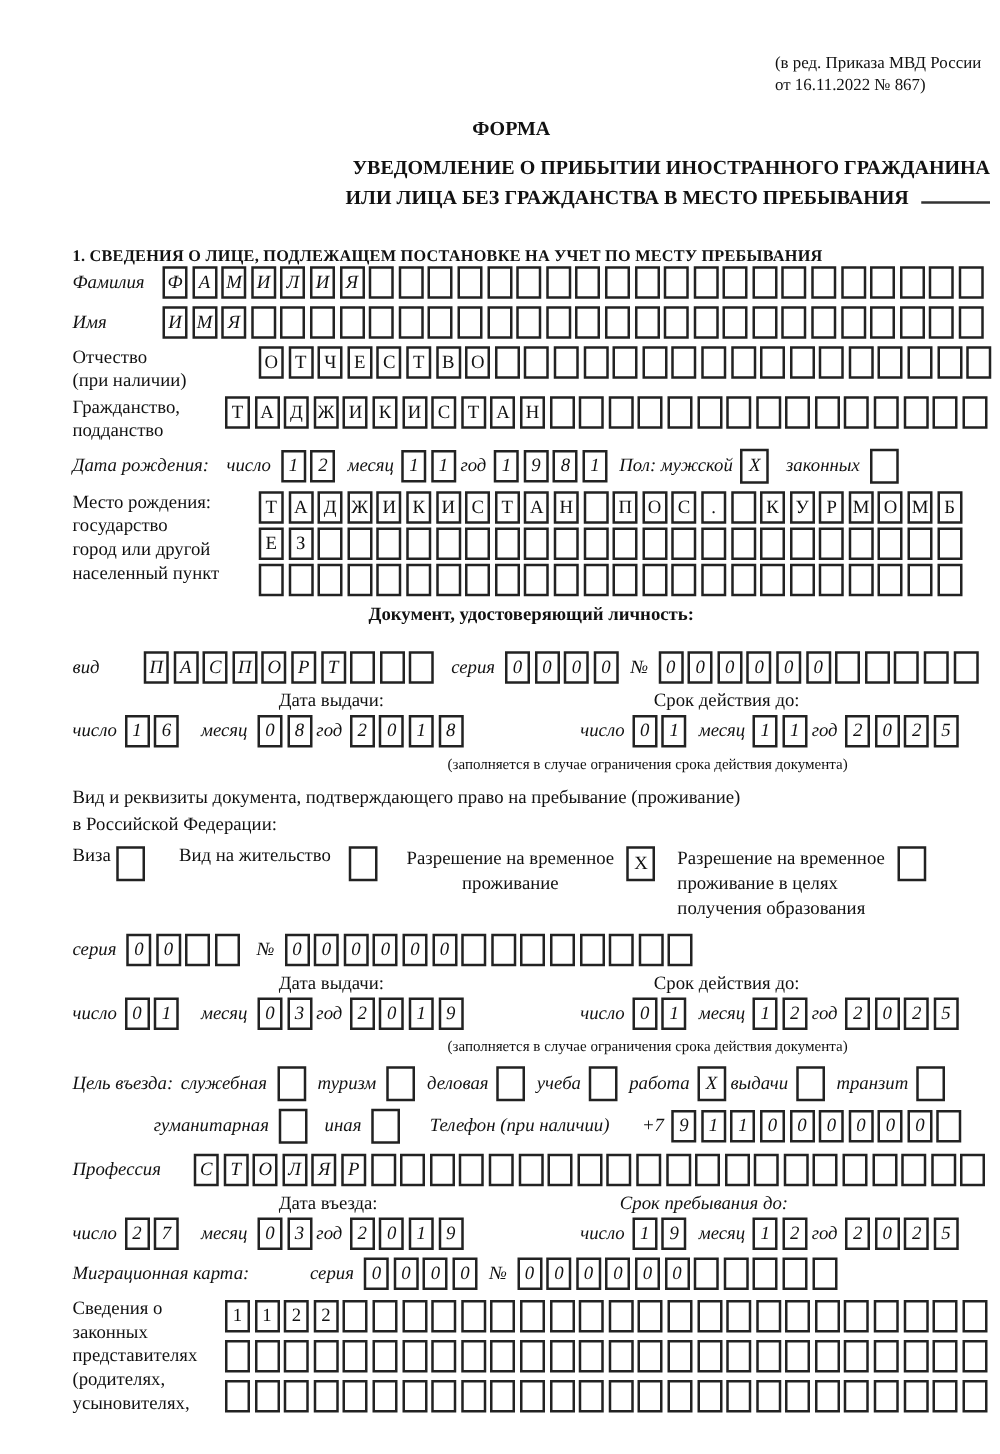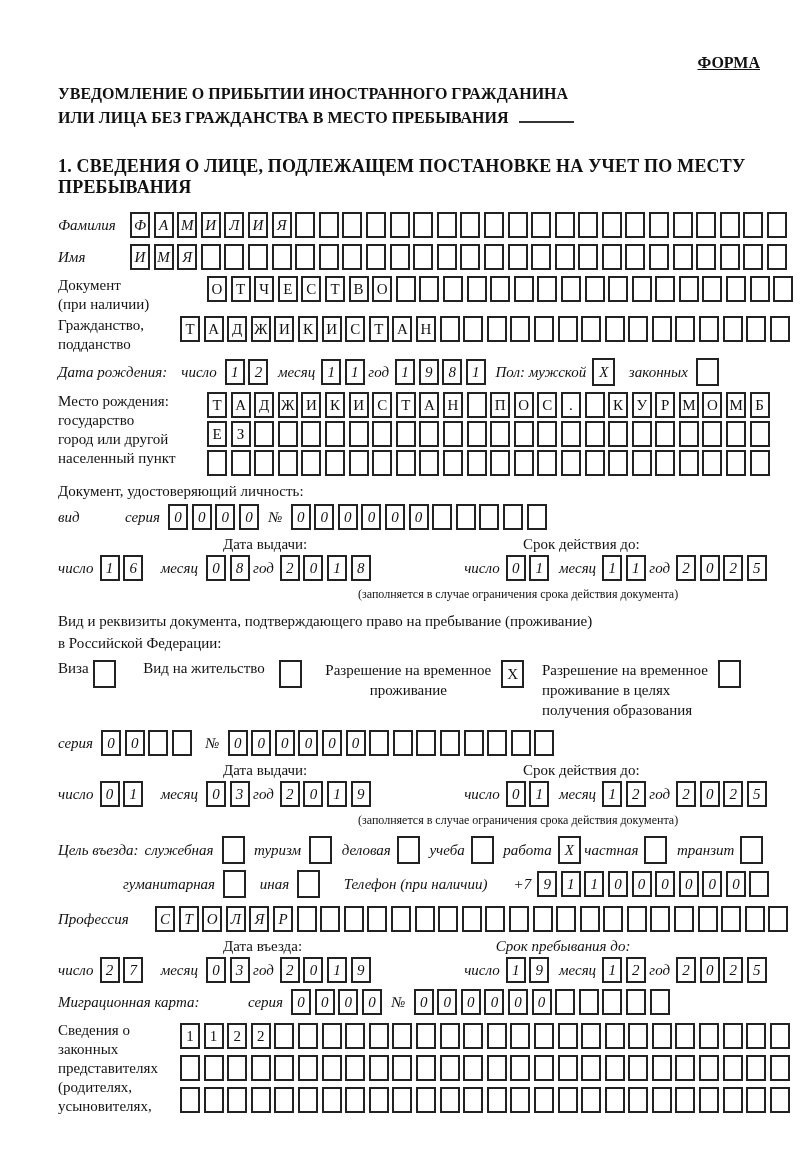--- a/index.html
+++ b/index.html
@@ -8,26 +8,26 @@
     width:800px; height:1163px; overflow:hidden;
     background:#ffffff; color:#111;
     font-family:"Liberation Serif", serif;
     font-size:15px;
   }
   .page { padding:36px 8px 0 58px; width:800px; }
 
   
   .appendix { margin-left:562px; line-height:19px; }
   .revision { margin-left:562px; line-height:18px; font-size:13.5px; margin-top:5px; }
-  .form-label { text-align:right; padding-right:32px; font-weight:bold; margin-top:18px; font-size:16px;text-decoration:underline; }
-
-  .title { text-align:left; font-weight:bold; font-size:16px; line-height:24px; margin-top:10px; }
+  .form-label { text-align:center; padding-right:32px; font-weight:bold; margin-top:18px; font-size:16px; }
+
+  .title { text-align:right; font-weight:bold; font-size:16px; line-height:24px; margin-top:10px; }
   .title .uline { display:inline-block; width:55px; border-bottom:2px solid #333; height:14px; margin-left:10px; }
 
-  .section-title { font-weight:bold; font-size:18px; margin-top:26px; margin-bottom:14px; letter-spacing:0.2px; }
+  .section-title { font-weight:bold; font-size:13px; margin-top:26px; letter-spacing:0.2px; }
 
   
   .cells { white-space:nowrap; display:inline-block; }
   .cell {
     display:inline-block; width:20px; height:26px;
     border:2px solid #222; margin-right:3.6px;
     text-align:center; line-height:22px; font-size:15px;
     vertical-align:middle; overflow:hidden;
   }
   .checkbox .cell { width:23px; height:28px; line-height:24px; }
@@ -35,38 +35,42 @@
   .frow { display:flex; align-items:center; margin-bottom:6px;font-style:italic; }
   .frow-top { display:flex; align-items:flex-start; margin-bottom:4px; }
   .lblcol { line-height:19px; }
   .cellrows .cells { display:block; margin-bottom:3px; }
 
   .lbl { white-space:nowrap; }
   .m-r6 { margin-right:6px; } .m-r8 { margin-right:8px;text-align:center; }
   .m-l6 { margin-left:6px; } .m-l10 { margin-left:10px; } .m-l14 { margin-left:14px; }
   .m-l20 { margin-left:20px;text-align:center; } .m-l24 { margin-left:24px; }
 
-  .center-bold { text-align:left; font-weight:normal; margin:2px 0 4px 0; }
+  .center-bold { text-align:center; font-weight:bold; margin:2px 0 20px 0; }
 
   .dates-head { margin:4px 0 2px 0; }
   .dates-head .h1 { display:inline-block; margin-left:165px; }
   .dates-head .h2 { display:inline-block; margin-left:212px; }
   .dates-head .h2b { display:inline-block; margin-left:190px;font-style:italic; }
 
   .note { font-size:12px; margin:0 0 8px 300px; }
 
   .para { margin:8px 0 6px 0; line-height:22px; }
 
   .opt-block { line-height:20px; }
 </style>
 </head>
 <body>
 
 <div class="page">
 
+  <div class="revision">
+    <div>(в ред. Приказа МВД России</div>
+    <div>от 16.11.2022 № 867)</div>
+  </div>
   <div class="form-label">ФОРМА</div>
 
   <div class="title">
     <div>УВЕДОМЛЕНИЕ О ПРИБЫТИИ ИНОСТРАННОГО ГРАЖДАНИНА</div>
     <div>
       <span>ИЛИ ЛИЦА БЕЗ ГРАЖДАНСТВА В МЕСТО ПРЕБЫВАНИЯ</span><span class="uline"></span>
     </div>
   </div>
 
   <div class="section-title">1. СВЕДЕНИЯ О ЛИЦЕ, ПОДЛЕЖАЩЕМ ПОСТАНОВКЕ НА УЧЕТ ПО МЕСТУ ПРЕБЫВАНИЯ</div>
@@ -76,21 +80,21 @@
     <span class="cells"><span class="cell">Ф</span><span class="cell">А</span><span class="cell">М</span><span class="cell">И</span><span class="cell">Л</span><span class="cell">И</span><span class="cell">Я</span><span class="cell"></span><span class="cell"></span><span class="cell"></span><span class="cell"></span><span class="cell"></span><span class="cell"></span><span class="cell"></span><span class="cell"></span><span class="cell"></span><span class="cell"></span><span class="cell"></span><span class="cell"></span><span class="cell"></span><span class="cell"></span><span class="cell"></span><span class="cell"></span><span class="cell"></span><span class="cell"></span><span class="cell"></span><span class="cell"></span><span class="cell"></span></span>
   </div>
 
   <div class="frow">
     <span class="lbl" style="flex:0 0 72px;">Имя</span>
     <span class="cells"><span class="cell">И</span><span class="cell">М</span><span class="cell">Я</span><span class="cell"></span><span class="cell"></span><span class="cell"></span><span class="cell"></span><span class="cell"></span><span class="cell"></span><span class="cell"></span><span class="cell"></span><span class="cell"></span><span class="cell"></span><span class="cell"></span><span class="cell"></span><span class="cell"></span><span class="cell"></span><span class="cell"></span><span class="cell"></span><span class="cell"></span><span class="cell"></span><span class="cell"></span><span class="cell"></span><span class="cell"></span><span class="cell"></span><span class="cell"></span><span class="cell"></span><span class="cell"></span></span>
   </div>
 
   <div class="frow-top">
     <span class="lblcol" style="flex:0 0 149px;">
-      <span>Документ</span><br>
+      <span>Отчество</span><br>
       <span>(при наличии)</span>
     </span>
     <span class="cells"><span class="cell">О</span><span class="cell">Т</span><span class="cell">Ч</span><span class="cell">Е</span><span class="cell">С</span><span class="cell">Т</span><span class="cell">В</span><span class="cell">О</span><span class="cell"></span><span class="cell"></span><span class="cell"></span><span class="cell"></span><span class="cell"></span><span class="cell"></span><span class="cell"></span><span class="cell"></span><span class="cell"></span><span class="cell"></span><span class="cell"></span><span class="cell"></span><span class="cell"></span><span class="cell"></span><span class="cell"></span><span class="cell"></span><span class="cell"></span></span>
   </div>
 
   <div class="frow-top" style="margin-top:-2px;">
     <span class="lblcol" style="flex:0 0 122px;">
       <span>Гражданство,</span><br>
       <span>подданство</span>
     </span>
@@ -122,20 +126,21 @@
       <span class="cells"><span class="cell">Т</span><span class="cell">А</span><span class="cell">Д</span><span class="cell">Ж</span><span class="cell">И</span><span class="cell">К</span><span class="cell">И</span><span class="cell">С</span><span class="cell">Т</span><span class="cell">А</span><span class="cell">Н</span><span class="cell"></span><span class="cell">П</span><span class="cell">О</span><span class="cell">С</span><span class="cell">.</span><span class="cell"></span><span class="cell">К</span><span class="cell">У</span><span class="cell">Р</span><span class="cell">М</span><span class="cell">О</span><span class="cell">М</span><span class="cell">Б</span></span>
       <span class="cells"><span class="cell">Е</span><span class="cell">З</span><span class="cell"></span><span class="cell"></span><span class="cell"></span><span class="cell"></span><span class="cell"></span><span class="cell"></span><span class="cell"></span><span class="cell"></span><span class="cell"></span><span class="cell"></span><span class="cell"></span><span class="cell"></span><span class="cell"></span><span class="cell"></span><span class="cell"></span><span class="cell"></span><span class="cell"></span><span class="cell"></span><span class="cell"></span><span class="cell"></span><span class="cell"></span><span class="cell"></span></span>
       <span class="cells"><span class="cell"></span><span class="cell"></span><span class="cell"></span><span class="cell"></span><span class="cell"></span><span class="cell"></span><span class="cell"></span><span class="cell"></span><span class="cell"></span><span class="cell"></span><span class="cell"></span><span class="cell"></span><span class="cell"></span><span class="cell"></span><span class="cell"></span><span class="cell"></span><span class="cell"></span><span class="cell"></span><span class="cell"></span><span class="cell"></span><span class="cell"></span><span class="cell"></span><span class="cell"></span><span class="cell"></span></span>
     </span>
   </div>
 
   <div class="center-bold">Документ, удостоверяющий личность:</div>
 
   <div class="frow">
     <span class="lbl" style="flex:0 0 57px;">вид</span>
+    <span class="cells"><span class="cell">П</span><span class="cell">А</span><span class="cell">С</span><span class="cell">П</span><span class="cell">О</span><span class="cell">Р</span><span class="cell">Т</span><span class="cell"></span><span class="cell"></span><span class="cell"></span></span>
     <span class="lbl m-l10 m-r8">серия</span>
     <span class="cells"><span class="cell">0</span><span class="cell">0</span><span class="cell">0</span><span class="cell">0</span></span>
     <span class="lbl m-l6 m-r8">№</span>
     <span class="cells"><span class="cell">0</span><span class="cell">0</span><span class="cell">0</span><span class="cell">0</span><span class="cell">0</span><span class="cell">0</span><span class="cell"></span><span class="cell"></span><span class="cell"></span><span class="cell"></span><span class="cell"></span></span>
   </div>
 
   <div class="dates-head">
     <span class="h1">Дата выдачи:</span>
     <span class="h2">Срок действия до:</span>
   </div>
@@ -212,21 +217,21 @@
     <span class="lbl m-r8">служебная</span>
     <span class="cells checkbox"><span class="cell"></span></span>
     <span class="lbl m-l6 m-r8">туризм</span>
     <span class="cells checkbox"><span class="cell"></span></span>
     <span class="lbl m-l6 m-r6">деловая</span>
     <span class="cells checkbox"><span class="cell"></span></span>
     <span class="lbl m-l6 m-r6">учеба</span>
     <span class="cells checkbox"><span class="cell"></span></span>
     <span class="lbl m-l6 m-r6">работа</span>
     <span class="cells checkbox"><span class="cell">X</span></span>
-    <span class="lbl m-r6">частная</span>
+    <span class="lbl m-r6">выдачи</span>
     <span class="cells checkbox"><span class="cell"></span></span>
     <span class="lbl m-l6 m-r6">транзит</span>
     <span class="cells checkbox"><span class="cell"></span></span>
   </div>
 
   <div class="frow" style="margin-left:65px; margin-top:6px;">
     <span class="lbl m-r8">гуманитарная</span>
     <span class="cells checkbox"><span class="cell"></span></span>
     <span class="lbl m-l10 m-r8">иная</span>
     <span class="cells checkbox"><span class="cell"></span></span>

